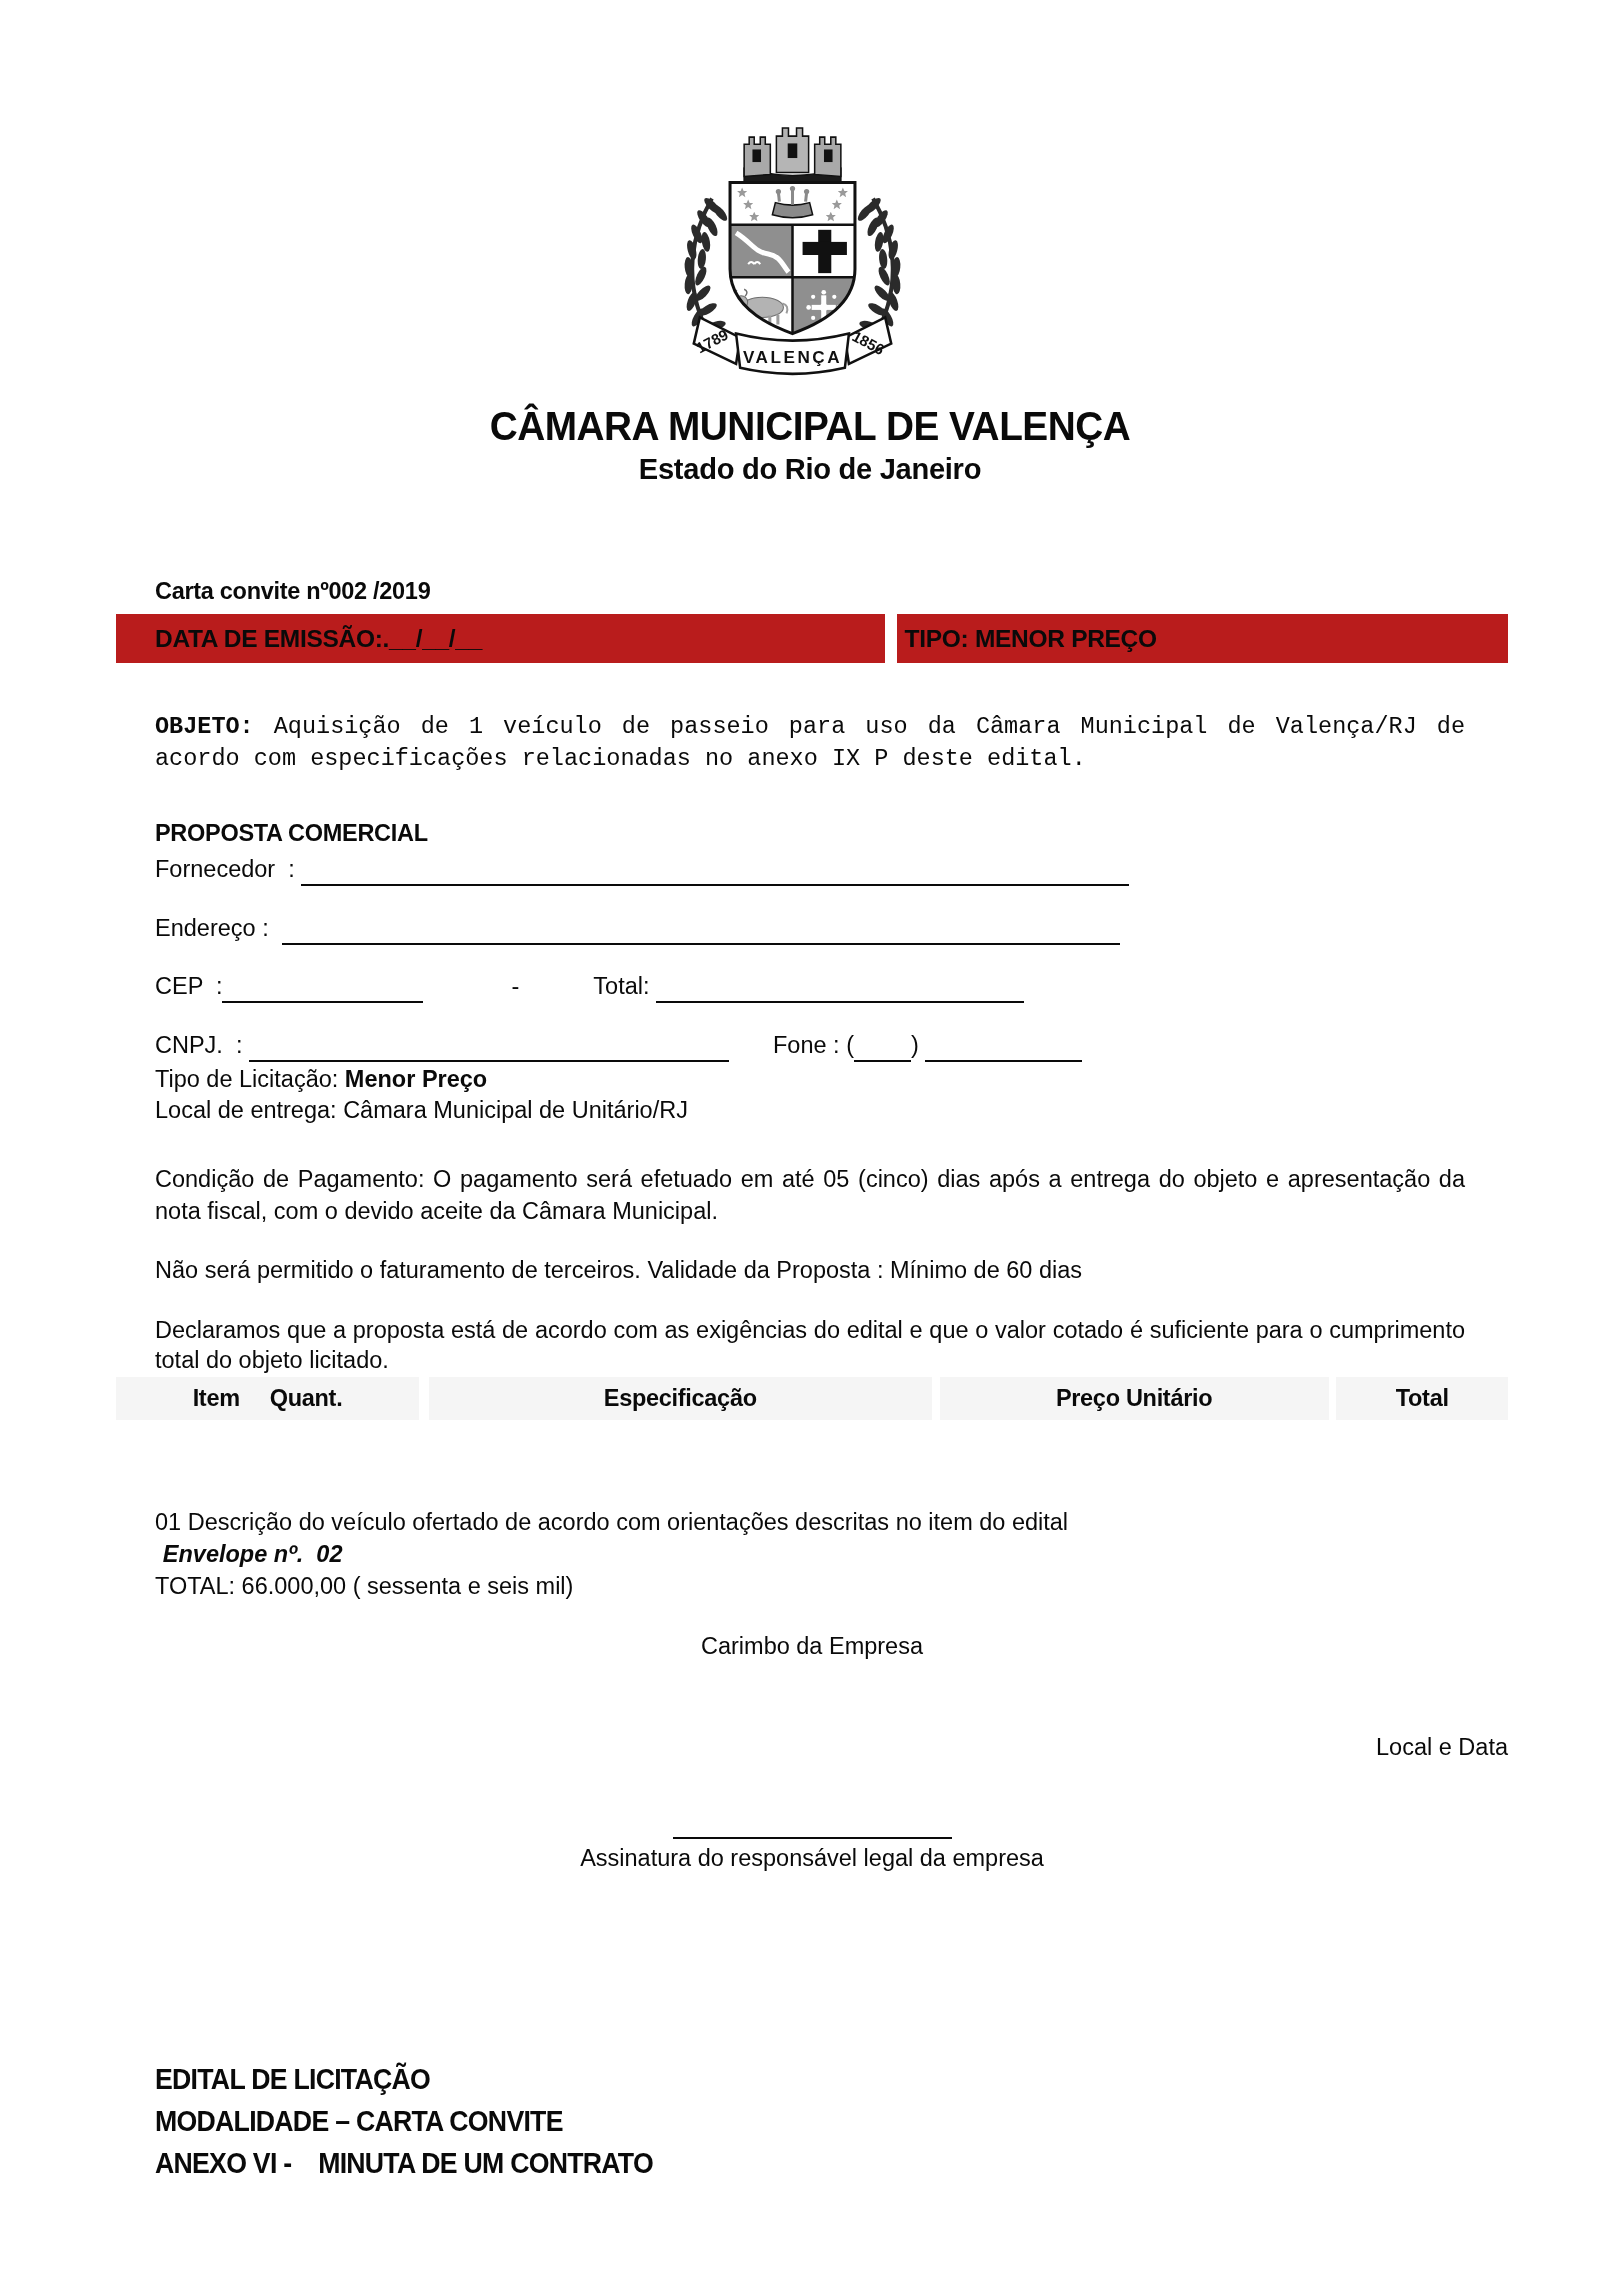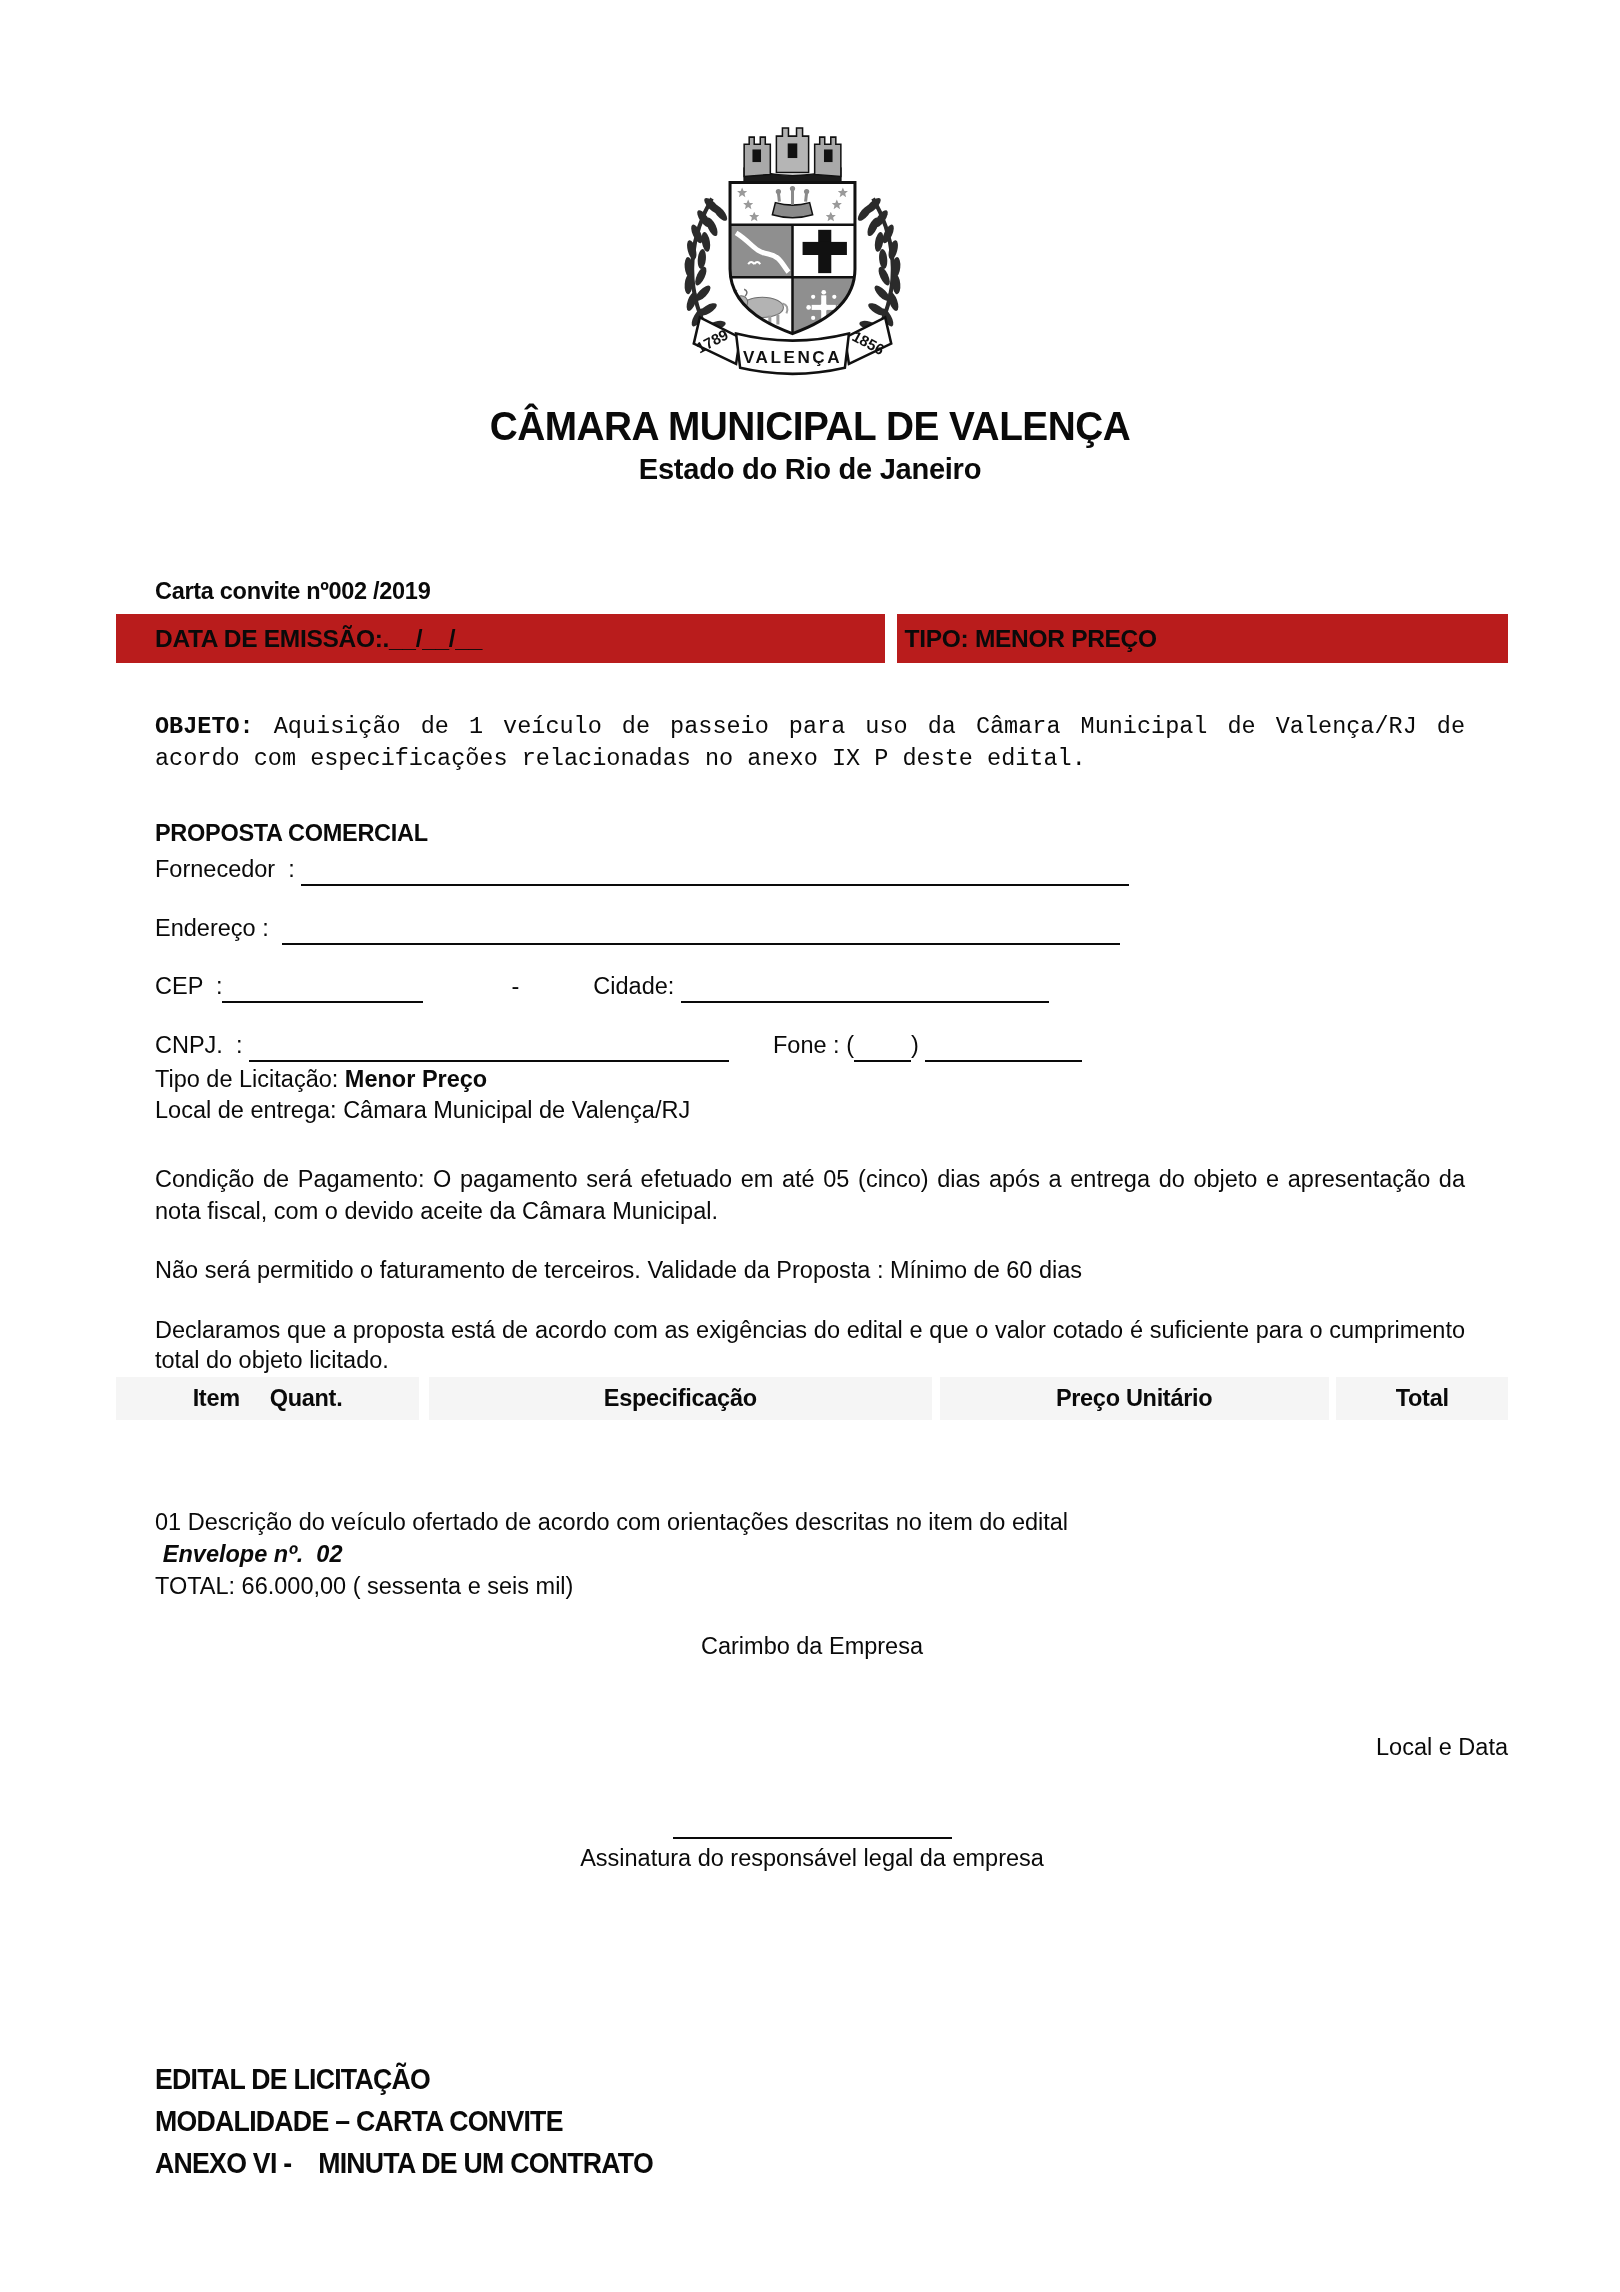--- a/index.html
+++ b/index.html
@@ -213,27 +213,27 @@
     </div>
 
     <p class="para objeto"><b>OBJETO:</b><span> Aquisição de 1 veículo de passeio para uso da Câmara Municipal de Valença/RJ de acordo com especificações relacionadas no anexo IX P deste edital.</span></p>
 
     <div class="heading">PROPOSTA COMERCIAL</div>
 
     <div class="field first"><span>Fornecedor  : </span><span class="fill-line" style="width:828px"></span></div>
 
     <div class="field"><span>Endereço :  </span><span class="fill-line" style="width:838px"></span></div>
 
-    <div class="field"><span>CEP  :</span><span class="fill-line" style="width:201px"></span><span class="sp" style="width:88px"></span><span>-</span><span class="sp" style="width:74px"></span><span>Cidade: </span><span class="fill-line" style="width:368px"></span></div>
+    <div class="field"><span>CEP  :</span><span class="fill-line" style="width:201px"></span><span class="sp" style="width:88px"></span><span>-</span><span class="sp" style="width:74px"></span><span>Total: </span><span class="fill-line" style="width:368px"></span></div>
 
     <div class="field"><span>CNPJ.  : </span><span class="fill-line" style="width:480px"></span><span class="sp" style="width:44px"></span><span>Fone : (</span><span class="fill-line" style="width:57px"></span><span>) </span><span class="fill-line" style="width:157px"></span></div>
 
     <div class="field tight" style="margin-top:2px"><span>Tipo de Licitação: </span><b>Menor Preço</b></div>
 
-    <div class="field tight"><span>Local de entrega: </span><span>Câmara Municipal de Valença/RJ</span></div>
+    <div class="field tight"><span>Local de entrega: </span><span>Câmara Municipal de Unitário/RJ</span></div>
 
     <p class="para pagamento">Condição de Pagamento: O pagamento será efetuado em até 05 (cinco) dias após a entrega do objeto e apresentação da nota fiscal, com o devido aceite da Câmara Municipal.</p>
 
     <div class="faturamento">Não será permitido o faturamento de terceiros. Validade da Proposta : Mínimo de 60 dias</div>
 
     <p class="para declaracao">Declaramos que a proposta está de acordo com as exigências do edital e que o valor cotado é suficiente para o cumprimento total do objeto licitado.</p>
 
     <div class="cols">
       <div class="hcell h1">
         <span>Item</span>

